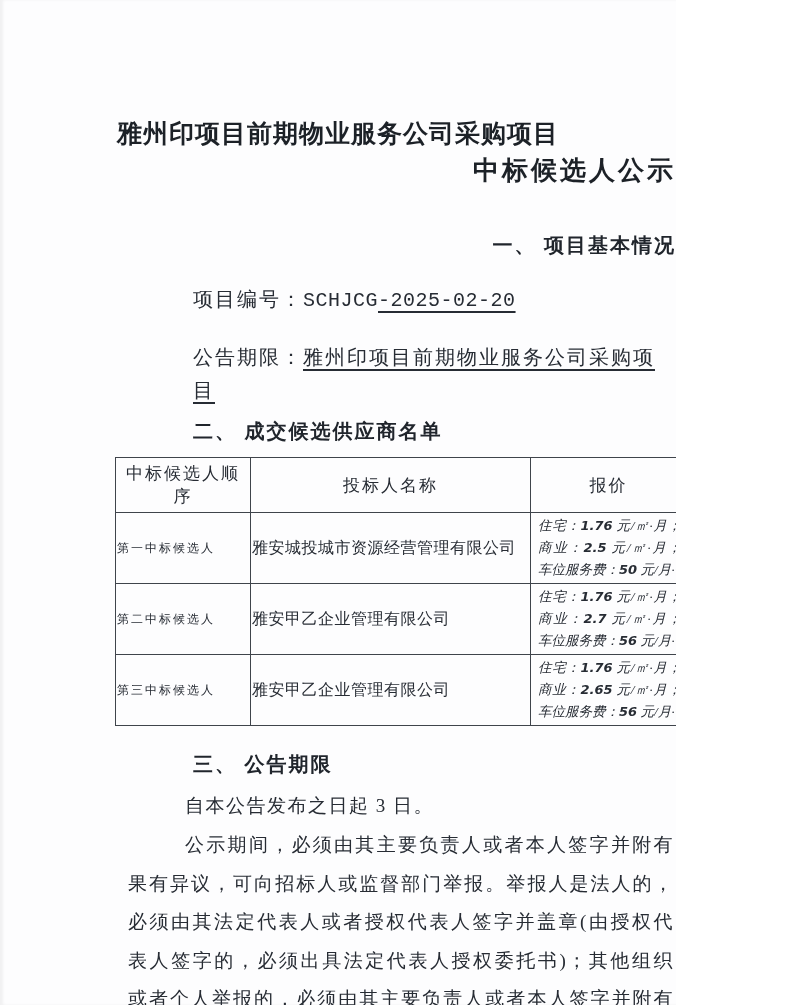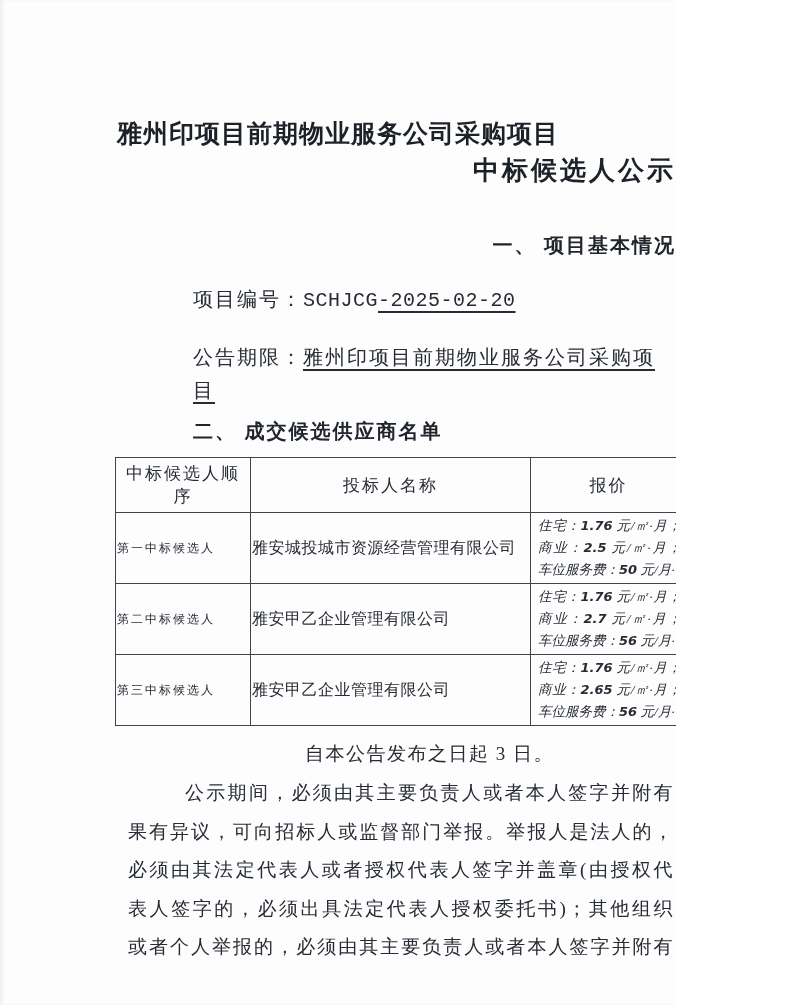--- a/index.html
+++ b/index.html
@@ -31,21 +31,21 @@
     border-collapse:collapse;table-layout:fixed;margin:12px 0 0 115px;width:571px;}
   .bid-table th,.bid-table td{border:1.4px solid #3f444b;vertical-align:middle;}
   .bid-table th{height:52px;font-weight:normal;font-size:17px;letter-spacing:2px;text-align:center;}
   td.cell-order{height:66px;text-align:left;font-size:12px;letter-spacing:2px;}
   td.cell-bidder{font-size:16px;letter-spacing:0.5px;}
   td.cell-price{padding:2px 5px 2px 7px;font-size:13.5px;}
   .price-line{line-height:22px;text-align:justify;text-align-last:justify;white-space:nowrap;font-style:italic;}
   .num{font-family:"DejaVu Sans","Liberation Sans",sans-serif;font-weight:bold;font-size:13px;}
   
   .body-para{margin-left:128px;width:546px;font-size:19px;letter-spacing:1.5px;line-height:38px;color:#272c34;}
-  .para1{margin-top:9px;text-indent:57px;text-align:center;}
+  .para1{margin-top:9px;text-indent:57px;}
   .para2{margin-top:1px;}
   .para2 .pline{text-align:justify;text-align-last:justify;white-space:nowrap;line-height:38.5px;}
   .pline.first{text-indent:57px;}
 </style>
 </head>
 <body>
 
 <div class="page">
 
   <div class="title-block">
@@ -102,20 +102,21 @@
         <td class="cell-bidder">雅安甲乙企业管理有限公司</td>
         <td class="cell-price">
           <div class="price-line"><span>住宅：</span><span class="num">1.76</span><span> 元/㎡·月；</span></div>
           <div class="price-line"><span>商业：</span><span class="num">2.65</span><span> 元/㎡·月；</span></div>
           <div class="price-line"><span>车位服务费：</span><span class="num">56</span><span> 元/月·个</span></div>
         </td>
       </tr>
     </tbody>
   </table>
 
+  <div class="sec-heading sec3">三、 公告期限</div>
 
   <div class="body-para para1">自本公告发布之日起 3 日。</div>
 
   <div class="body-para para2">
     <div class="pline first">公示期间，必须由其主要负责人或者本人签字并附有</div>
     <div class="pline">果有异议，可向招标人或监督部门举报。举报人是法人的，</div>
     <div class="pline">必须由其法定代表人或者授权代表人签字并盖章(由授权代</div>
     <div class="pline">表人签字的，必须出具法定代表人授权委托书)；其他组织</div>
     <div class="pline">或者个人举报的，必须由其主要负责人或者本人签字并附有</div>
   </div>

